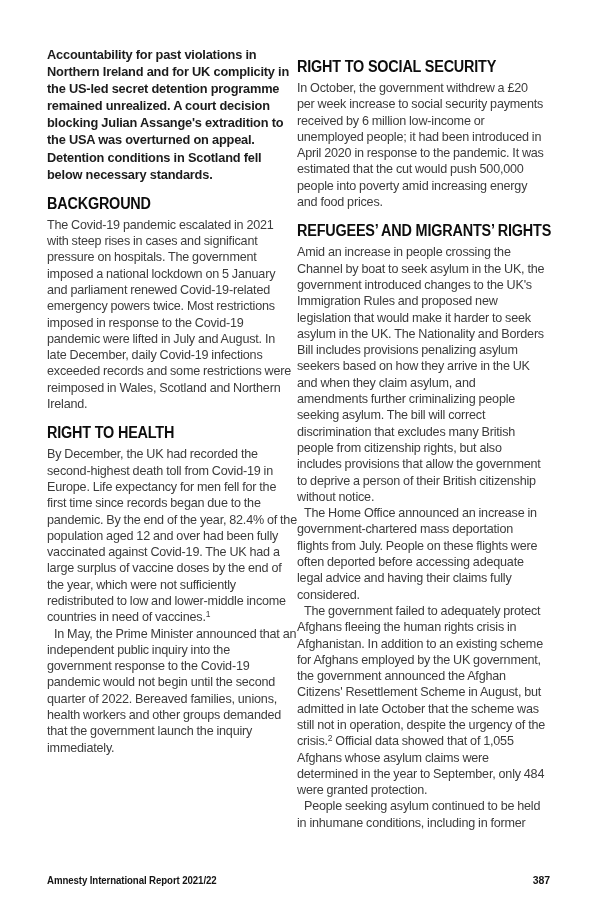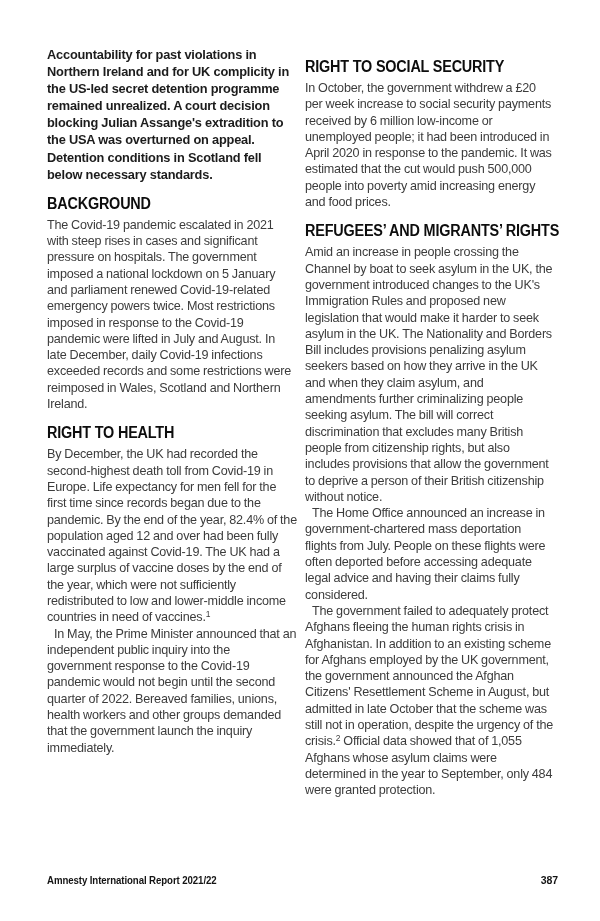--- a/index.html
+++ b/index.html
@@ -11,21 +11,21 @@
     background: #ffffff;
     font-family: "Liberation Sans", sans-serif;
     color: #3c3c3c;
     overflow: hidden;
   }
   .columns {
     position: absolute;
     left: 47px;
     top: 46px;
     display: flex;
-    gap: 8px;
+    gap: 0;
   }
   .col { width: 250px; }
   .intro {
     margin: 0 0 2px 0;
     font-size: 12.8px;
     line-height: 17.1px;
     font-weight: bold;
     color: #1c1c1c;
     letter-spacing: -0.2px;
   }
@@ -51,21 +51,21 @@
   .para sup {
     font-size: 8.5px;
     line-height: 0;
     vertical-align: baseline;
     position: relative;
     top: -4px;
   }
   .footer {
     position: absolute;
     left: 47px;
-    right: 42px;
+    right: 50px;
     top: 874px;
     display: flex;
     justify-content: space-between;
     align-items: baseline;
     background: #ffffff;
     font-weight: bold;
     font-size: 10.5px;
     color: #141414;
     letter-spacing: -0.1px;
   }
@@ -84,19 +84,20 @@
         <p class="para">By December, the UK had recorded the second-highest death toll from Covid-19 in Europe. Life expectancy for men fell for the first time since records began due to the pandemic. By the end of the year, 82.4% of the population aged 12 and over had been fully vaccinated against Covid-19. The UK had a large surplus of vaccine doses by the end of the year, which were not sufficiently redistributed to low and lower-middle income countries in need of vaccines.<sup>1</sup></p>
         <p class="para indent">In May, the Prime Minister announced that an independent public inquiry into the government response to the Covid-19 pandemic would not begin until the second quarter of 2022. Bereaved families, unions, health workers and other groups demanded that the government launch the inquiry immediately.</p>
       </div>
     <div class="col">
         <h2 class="heading">RIGHT TO SOCIAL SECURITY</h2>
         <p class="para">In October, the government withdrew a £20 per week increase to social security payments received by 6 million low-income or unemployed people; it had been introduced in April 2020 in response to the pandemic. It was estimated that the cut would push 500,000 people into poverty amid increasing energy and food prices.</p>
         <h2 class="heading">REFUGEES’ AND MIGRANTS’ RIGHTS</h2>
         <p class="para">Amid an increase in people crossing the Channel by boat to seek asylum in the UK, the government introduced changes to the UK's Immigration Rules and proposed new legislation that would make it harder to seek asylum in the UK. The Nationality and Borders Bill includes provisions penalizing asylum seekers based on how they arrive in the UK and when they claim asylum, and amendments further criminalizing people seeking asylum. The bill will correct discrimination that excludes many British people from citizenship rights, but also includes provisions that allow the government to deprive a person of their British citizenship without notice.</p>
         <p class="para indent">The Home Office announced an increase in government-chartered mass deportation flights from July. People on these flights were often deported before accessing adequate legal advice and having their claims fully considered.</p>
         <p class="para indent">The government failed to adequately protect Afghans fleeing the human rights crisis in Afghanistan. In addition to an existing scheme for Afghans employed by the UK government, the government announced the Afghan Citizens' Resettlement Scheme in August, but admitted in late October that the scheme was still not in operation, despite the urgency of the crisis.<sup>2</sup> Official data showed that of 1,055 Afghans whose asylum claims were determined in the year to September, only 484 were granted protection.</p>
+        <p class="para indent">People seeking asylum continued to be held in inhumane conditions, including in former</p>
       </div>
   </div>
   <div class="footer">
     <span class="f-title">Amnesty International Report 2021/22</span>
     <span class="f-num">387</span>
   </div>
 </div>
 
 </body></html>

